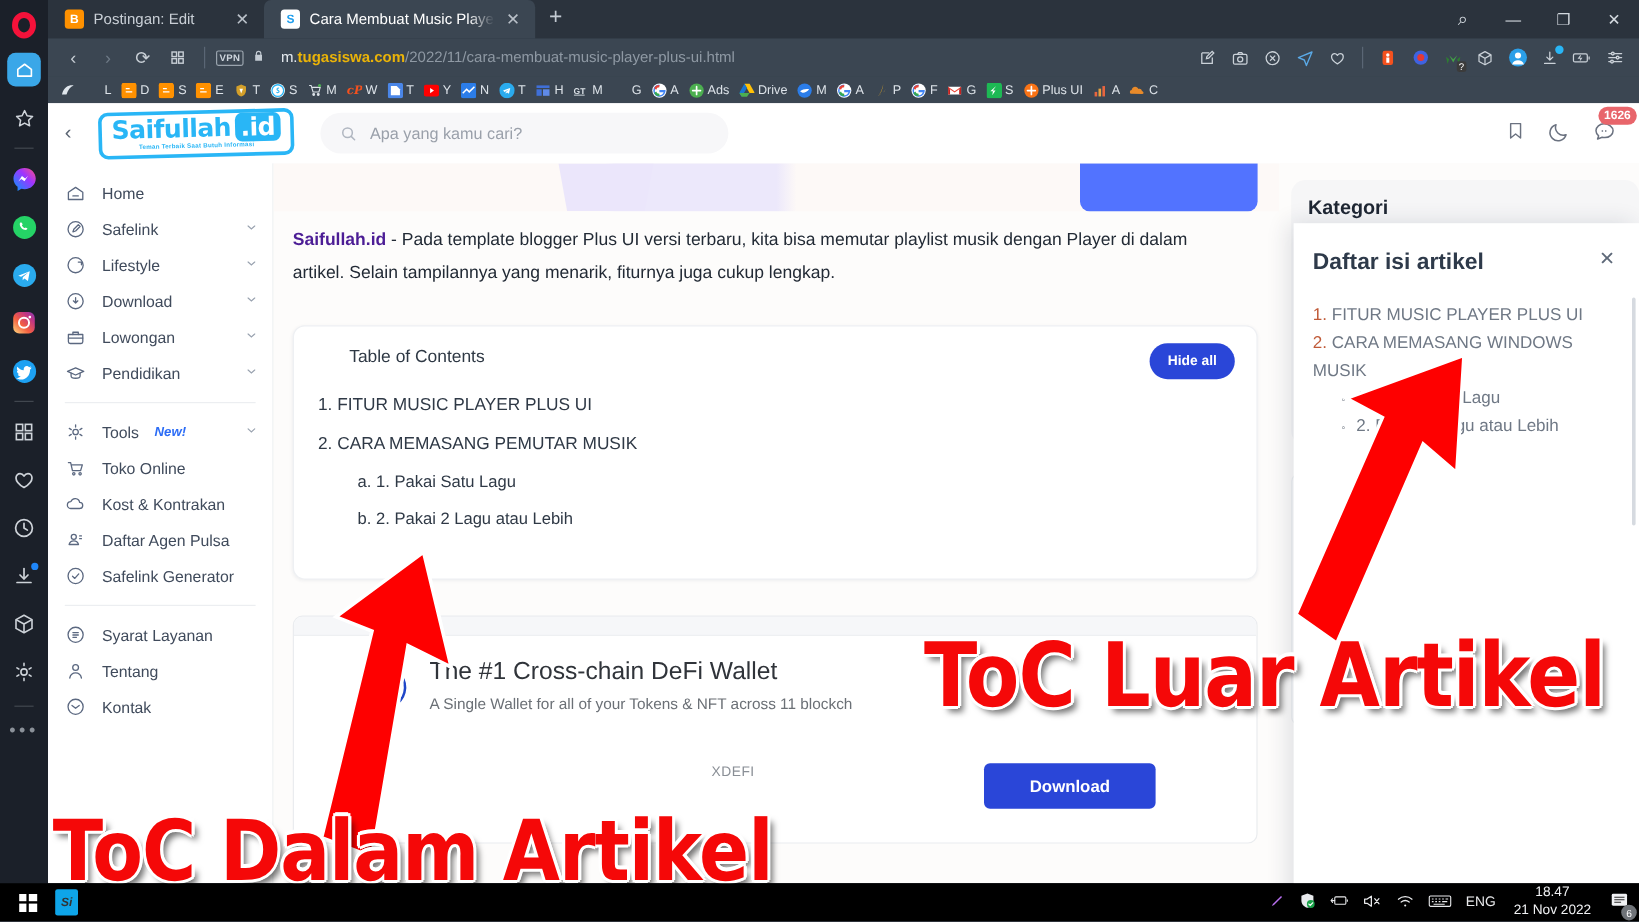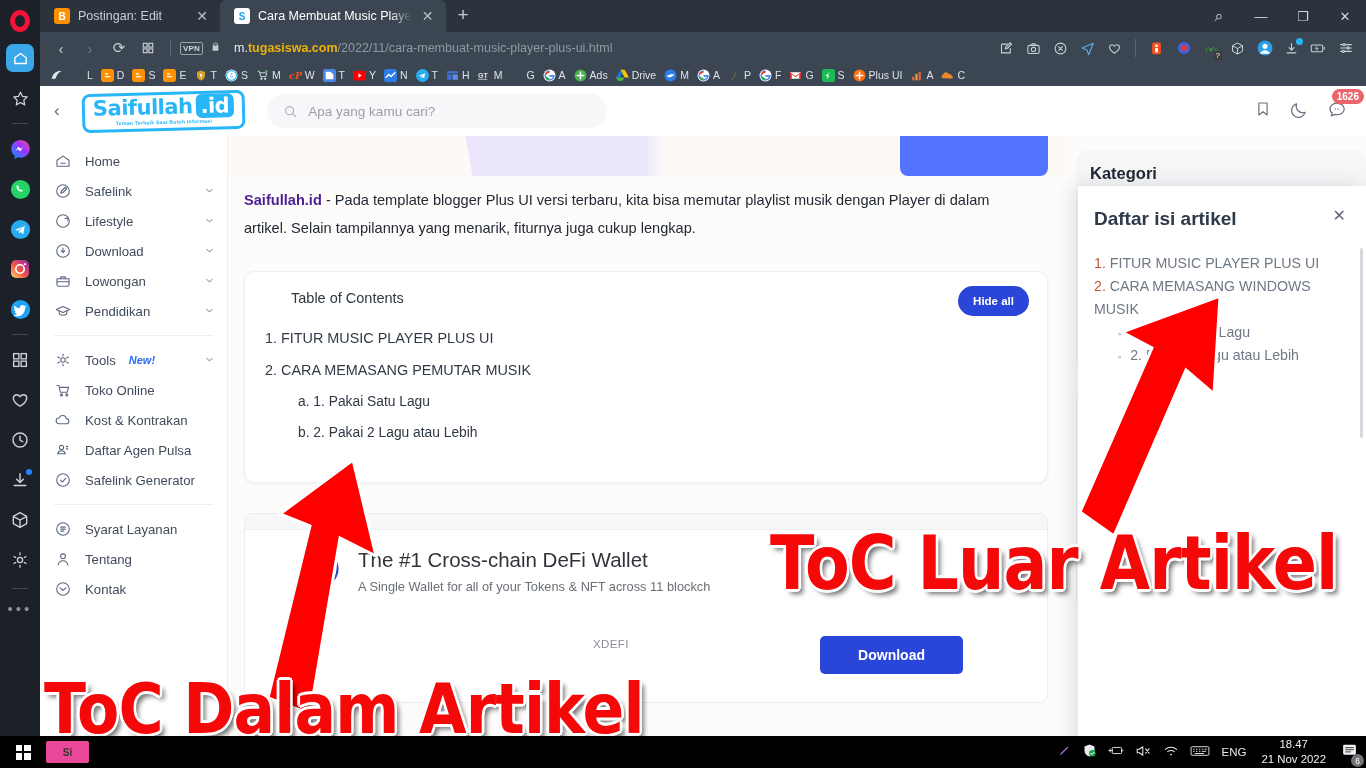--- a/index.html
+++ b/index.html
@@ -141,21 +141,21 @@
   .toc-title { font-size: 14.5px; color: #2e3844; margin-left: 26px; }
   .hideall { position: absolute; right: 18px; top: 14px; background: #2a46d8; color: #fff;
     font-size: 11.5px; font-weight: bold; border-radius: 17px; padding: 9px 15px; }
   .toc-list { margin-top: 24px; font-size: 14.4px; color: #2f3946; }
   .toc-list .l1 { margin-bottom: 16px; }
   .toc-list .l2 { margin: 0 0 16px 33px; font-size: 13.8px; }
 
   .ad-card { margin: 30px 18px 0 16px; background: #fff; border: 1px solid #eaecef;
     border-radius: 8px; height: 190px; position: relative; overflow: hidden; }
   .ad-top { height: 16px; background: #f6f7f9; border-bottom: 1px solid #eef0f2; }
-  .ad-inner { display: flex; align-items: flex-start; gap: 16px; padding: 18px 18px 0 55px; }
+  .ad-inner { display: flex; align-items: flex-end; gap: 16px; padding: 18px 18px 0 55px; }
   .ad-logo { width: 42px; height: 42px; flex: 0 0 42px; color: #1f46c8; }
   .ad-head { font-size: 20.5px; color: #30343a; }
   .ad-sub { font-size: 12.8px; color: #6b7076; margin-top: 7px; }
   .ad-brand { position: absolute; left: 348px; bottom: 52px; font-size: 11.5px; color: #8a8f96; letter-spacing:0.4px;}
   .ad-dl { position: absolute; right: 84px; bottom: 28px; background: #2a46d8; color: #fff;
     font-size: 14px; font-weight: bold; border-radius: 5px; padding: 11px 38px; }
 
   
   .rightcol { width: 300px; flex: 0 0 300px; background: #fdfcfb; padding: 14px 0 0 10px; }
   .kat-card { background: #f6f6f7; border-radius: 12px; padding: 14px 14px 16px; width: 290px; }
@@ -977,21 +977,21 @@
 
   <div class="taskbar">
     <div class="startbtn">
       <div class="winlogo">
           <i></i>
           <i></i>
           <i></i>
           <i></i>
         </div>
     </div>
-    <div class="tb-taskicon" style="background:#ec4899;width:43px;height:22px;border-radius:2px;font-size:10px;color:#333;font-weight:bold">Si</div>
+    <div class="tb-taskicon" style="background:#0ea5e9;width:19px;height:22px;border-radius:2px;font-size:10px;color:#333;font-style:italic;font-weight:bold">Si</div>
 
     <div class="tray">
       <span>
         <svg width="14" height="14" viewBox="0 0 24 24">
           <path d="M5 19l3-1.4L19.5 6 18 4.5 6.4 16z" fill="#b86ff0"></path>
         </svg>
       </span>
       <span>
         <svg width="15" height="15" viewBox="0 0 24 24">
           <path d="M12 2.4l8 3v6.4c0 5-3.4 8.6-8 9.8-4.6-1.2-8-4.8-8-9.8V5.4z" fill="#e8eaed"></path>

